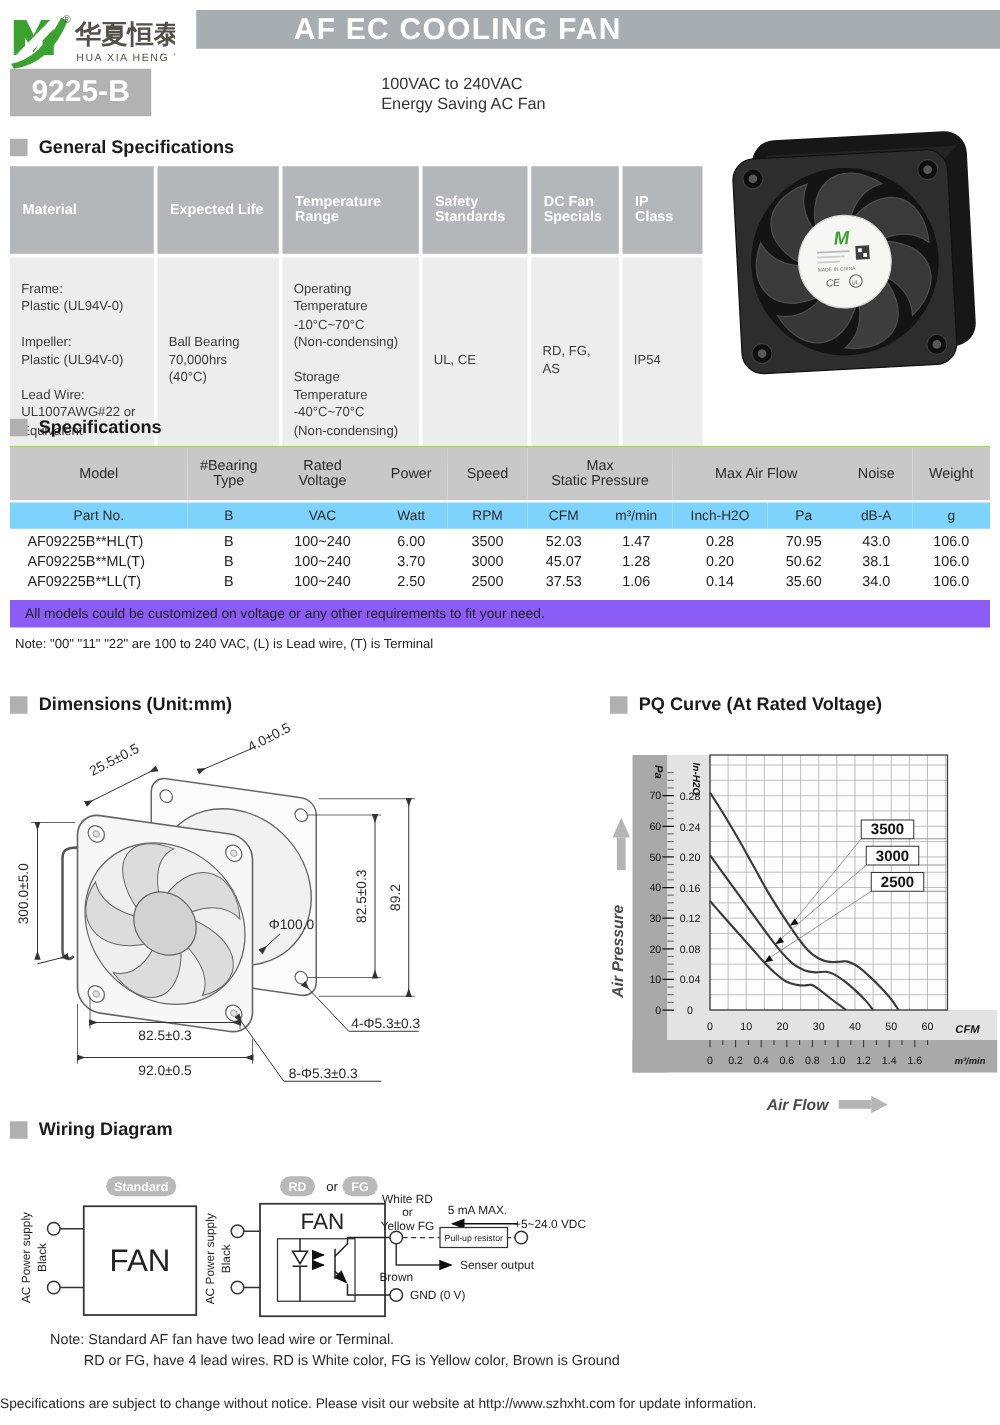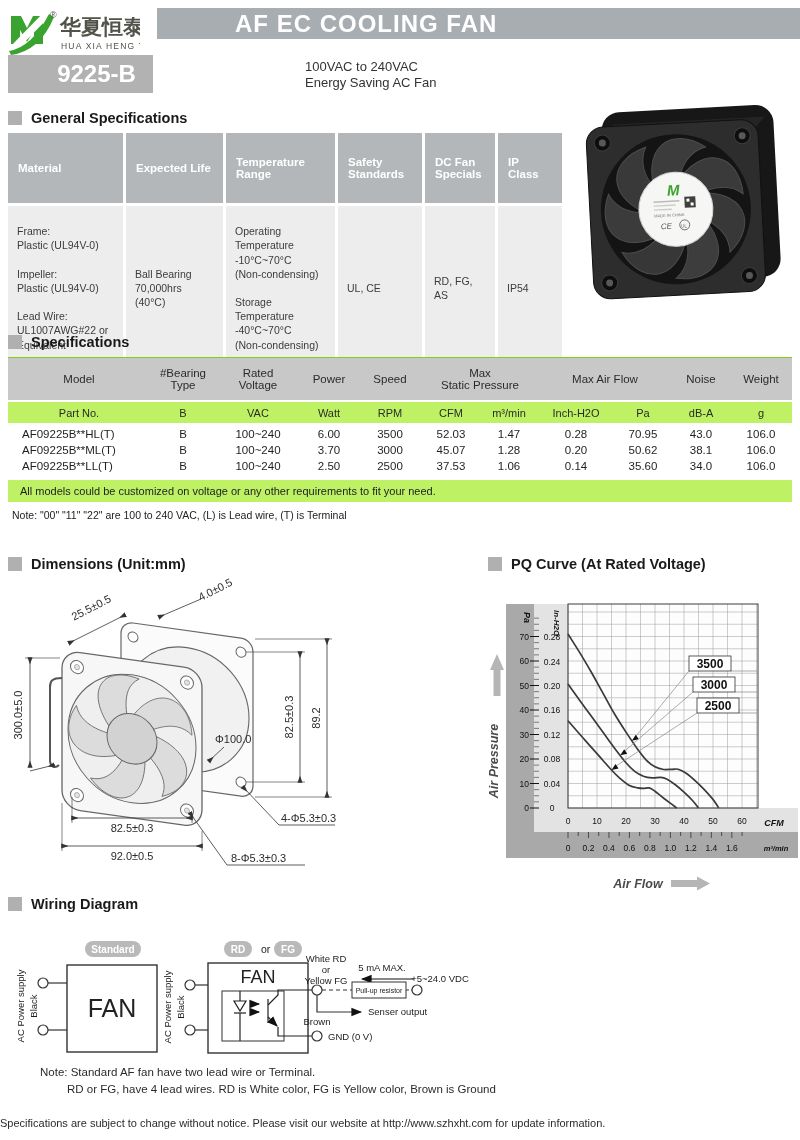--- a/index.html
+++ b/index.html
@@ -5,21 +5,21 @@
   html,body{margin:0;padding:0;background:#fff;}
   .page{position:relative;width:800px;height:1140px;background:#fff;
         font-family:"Liberation Sans",sans-serif;color:#333;overflow:hidden;}
   .abs{position:absolute;}
   .pre{white-space:pre-line;}
 
   
   .banner{left:140px;top:8px;width:660px;height:31px;background:#a8adb1;color:#fff;
           font-size:24px;font-weight:bold;letter-spacing:1px;line-height:31px;padding-left:78px;box-sizing:border-box;margin-left:17px;}
   .badge{left:8px;top:55px;width:113px;height:38px;background:#b2b2b2;color:#fff;
-         font-size:24px;font-weight:bold;text-align:center;line-height:38px;padding-left:32px;}
+         font-size:24px;font-weight:bold;text-align:center;line-height:38px;}
   .size-title{left:137px;top:58px;font-size:28px;color:#3b3b3b;letter-spacing:.5px;}
   .subtitle{left:305px;top:59px;font-size:13px;color:#333;line-height:16px;}
 
   
   .sect{display:flex;align-items:center;gap:9px;}
   .sect .sq{width:14px;height:14px;background:#b0b0b0;}
   .sect .tt{font-size:14.5px;font-weight:bold;color:#1a1a1a;}
 
   
   .gs{left:8px;top:133px;width:557px;}
@@ -29,26 +29,26 @@
         display:flex;align-items:center;}
   .gs-c{background:#ededed;color:#3c3c3c;font-size:10.5px;line-height:1.35;padding:8px 9px;height:148px;
         display:flex;align-items:center;}
 
   
   .sp{left:8px;top:357px;width:784px;border-top:1px solid #84cc16;}
   .sp-h,.sp-u,.sp-r{display:grid;grid-template-columns:142px 66px 84px 58px 64px 58px 58px 76px 58px 58px 62px;}
   .sp-h>div{background:#c8c8c8;color:#2b2b2b;font-size:11.5px;min-height:42px;display:flex;align-items:center;
             justify-content:center;text-align:center;}
   .sp-h{margin-bottom:2px;}
-  .sp-u>div{background:#bef264;color:#2b2b2b;font-size:11px;height:21px;display:flex;align-items:center;justify-content:center;}
+  .sp-u>div{background:#7dd3fc;color:#2b2b2b;font-size:11px;height:21px;display:flex;align-items:center;justify-content:center;}
   .sp-u{margin-bottom:3px;}
   .sp-r>div{font-size:11.5px;color:#1f1f1f;height:16px;display:flex;align-items:center;justify-content:center;}
   .sp-r .pn{justify-content:flex-start;padding-left:14px;}
   .span2{grid-column:span 2;}
-  .sp-foot{background:#bef264;font-size:11px;color:#222;padding:5px 12px;margin-top:6px;}
+  .sp-foot{background:#8b5cf6;font-size:11px;color:#222;padding:5px 12px;margin-top:6px;}
   .sp-note{font-size:10.5px;color:#222;margin-top:7px;padding-left:4px;}
 
   
   .wnote{left:40px;top:1064px;font-size:11.5px;color:#2b2b2b;line-height:1.45;}
   .wnote .l2{margin-left:27px;}
 
   .footer{left:0;top:1117px;width:800px;font-size:11px;color:#2b2b2b;}
 
   svg text{font-family:"Liberation Sans",sans-serif;}
   .tk{font-size:8.5px;fill:#111;}

